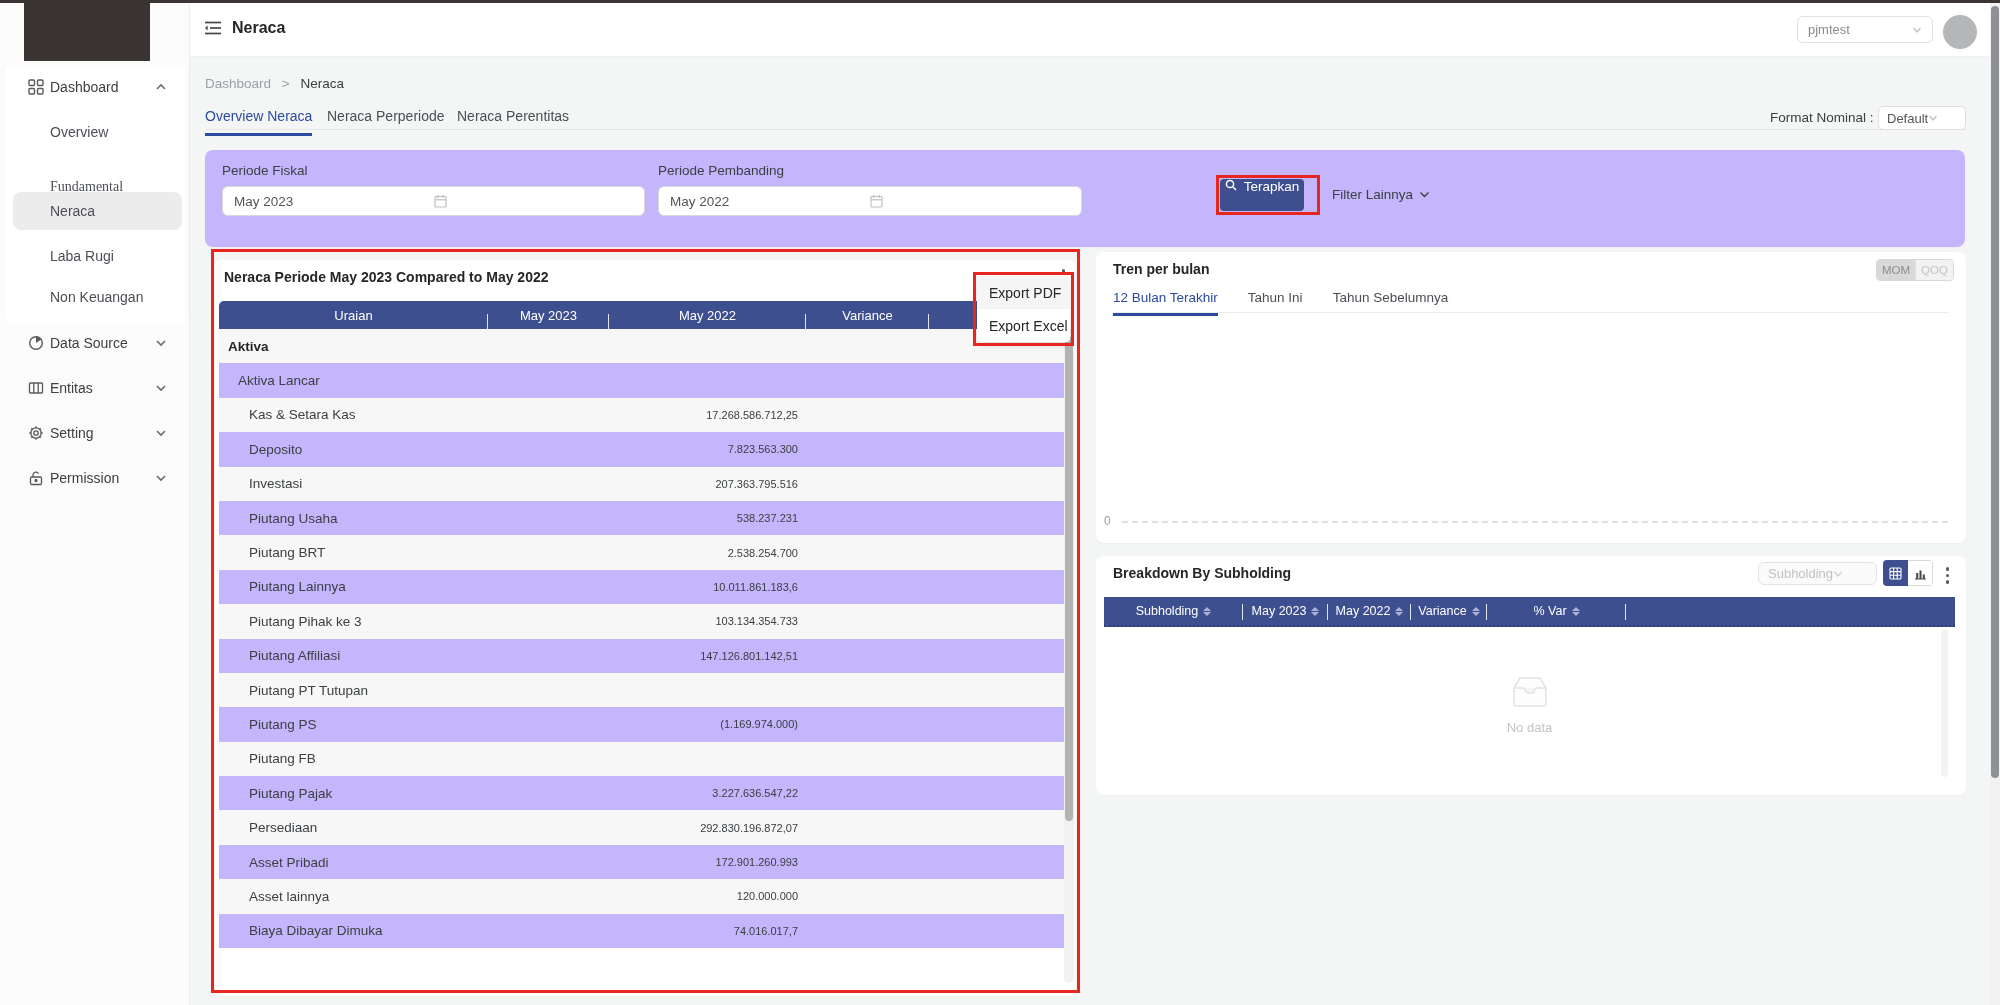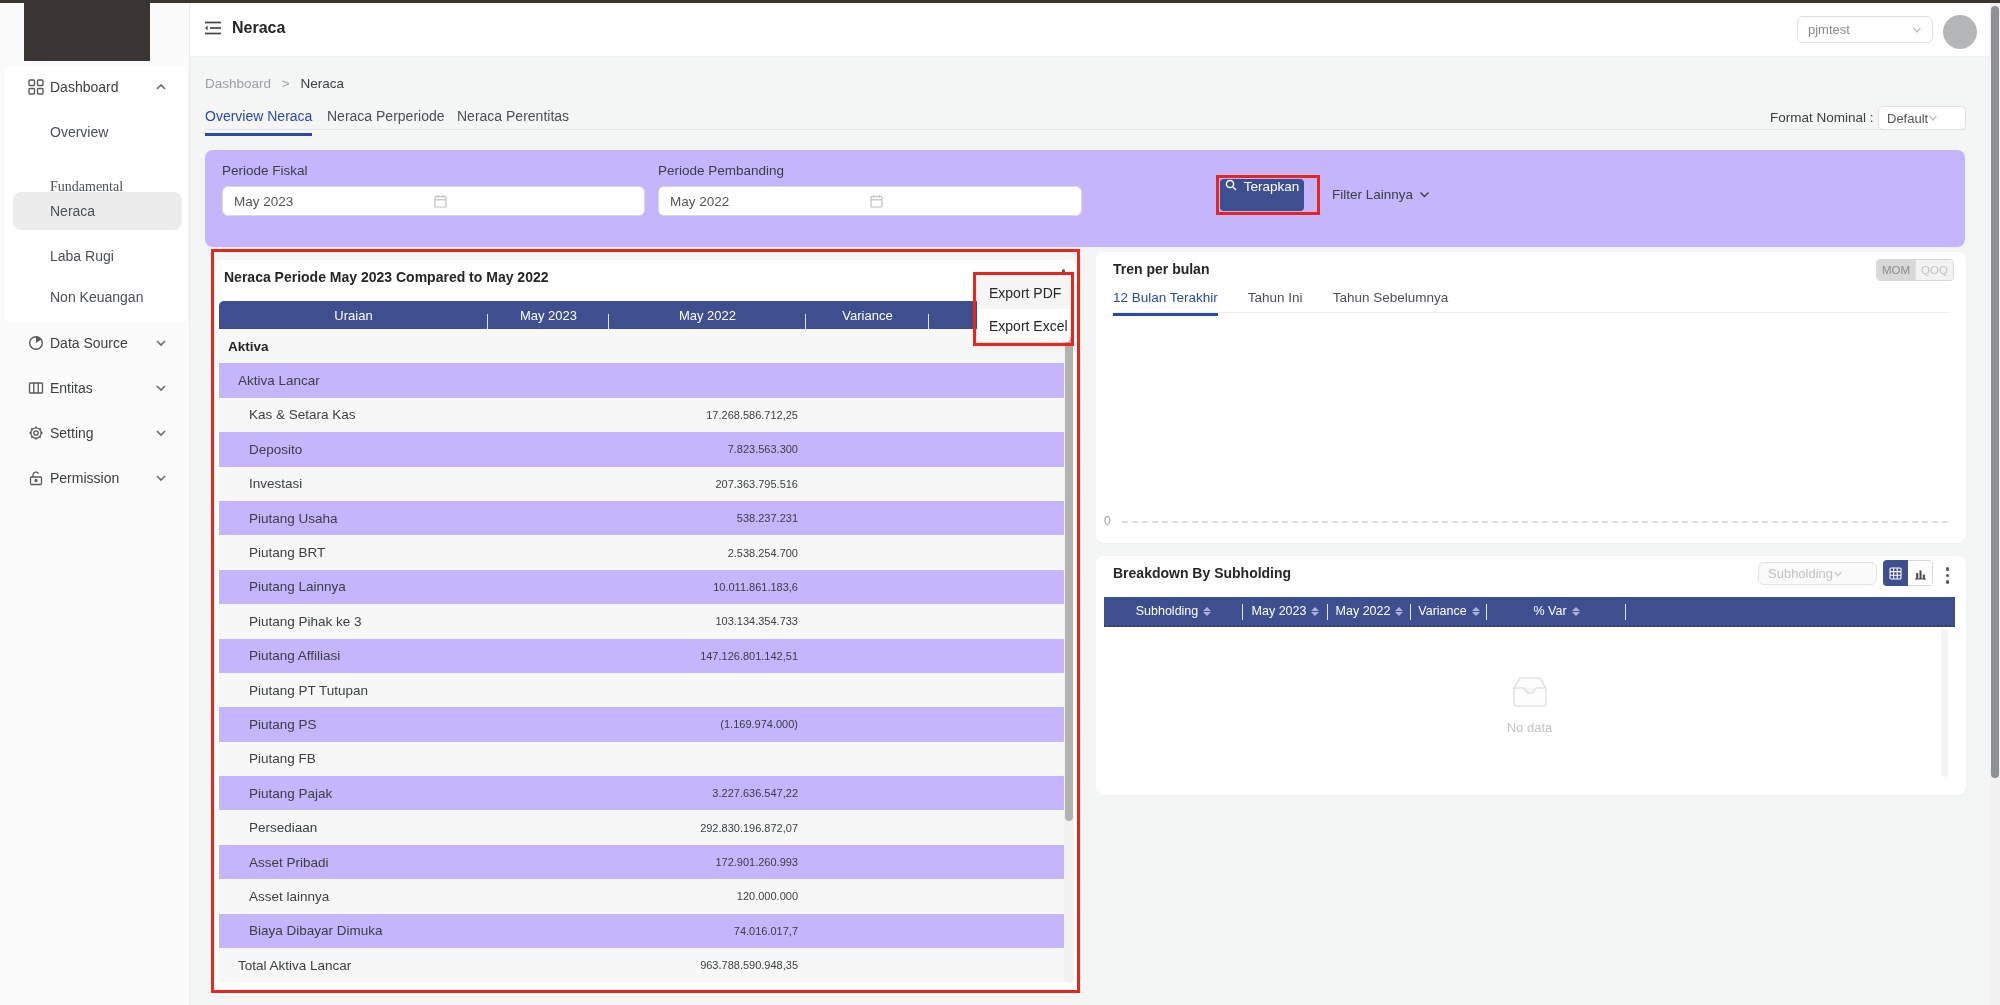--- a/index.html
+++ b/index.html
@@ -386,24 +386,20 @@
         <span class="nvalue">172.901.260.993</span>
       </div>
       <div class="nrow shade">
         <span class="nlabel ind2">Asset lainnya</span>
         <span class="nvalue">120.000.000</span>
       </div>
       <div class="nrow">
         <span class="nlabel ind2">Biaya Dibayar Dimuka</span>
         <span class="nvalue">74.016.017,7</span>
       </div>
-      <div class="nrow shade">
-        <span class="nlabel ind1">Total Aktiva Lancar</span>
-        <span class="nvalue">963.788.590.948,35</span>
-      </div>
     </div>
   <div id="neraca-scroll">
     <div id="neraca-thumb"></div>
   </div>
 </div>
 <div id="card-hl" class="abs"></div>
 
 <div id="export-menu" class="abs">
   <div class="exp-item hover">Export PDF</div>
   <div class="exp-item">Export Excel</div>

